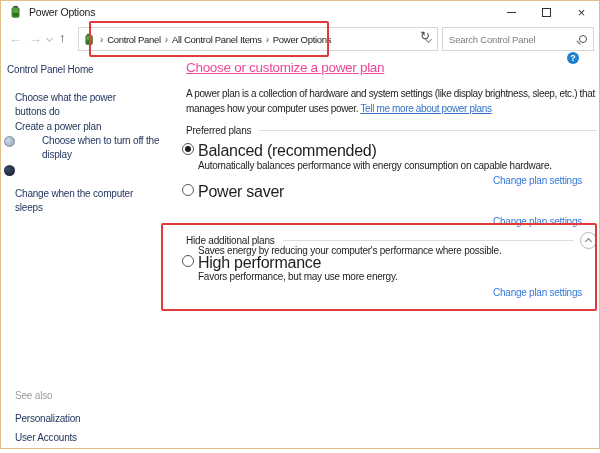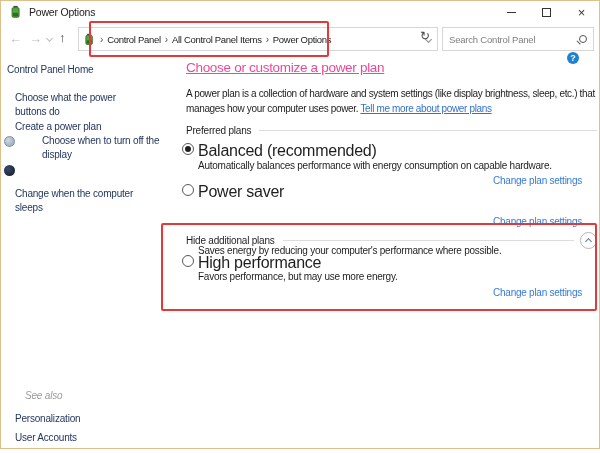--- a/index.html
+++ b/index.html
@@ -129,21 +129,21 @@
   <div class="helpicon">?</div>
 
   <span class="side-link" style="left:6px; top:62px;">Control Panel Home</span>
   <span class="side-link" style="left:14px; top:90px; width:122px;">Choose what the power buttons do</span>
   <span class="side-link" style="left:14px; top:119px; width:140px;">Create a power plan</span>
   <span class="task-icon icon-display" style="top:135px;"></span>
   <span class="side-link" style="left:14px; top:133px; width:130px;margin-left:27px;">Choose when to turn off the display</span>
   <span class="task-icon icon-sleep" style="top:164px;"></span>
   <span class="side-link" style="left:14px; top:162px; width:126px;margin-top:24px;">Change when the computer sleeps</span>
 
-  <span class="see-also" style="left:24px; top:389px;font-style:italic;">See also</span>
+  <span class="see-also" style="left:14px; top:389px;">See also</span>
   <span class="side-link" style="left:14px; top:411px;">Personalization</span>
   <span class="side-link" style="left:14px; top:430px;">User Accounts</span>
 
   <div class="main-heading">Choose or customize a power plan</div>
 
   <div class="intro"><span>A power plan is a collection of hardware and system settings (like display brightness, sleep, etc.) that manages how your computer uses power. </span><a>Tell me more about power plans</a></div>
 
   <div class="sec-hdr" style="top:121px;">
     <span class="sec-title">Preferred plans</span>
     <div class="hline"></div>

